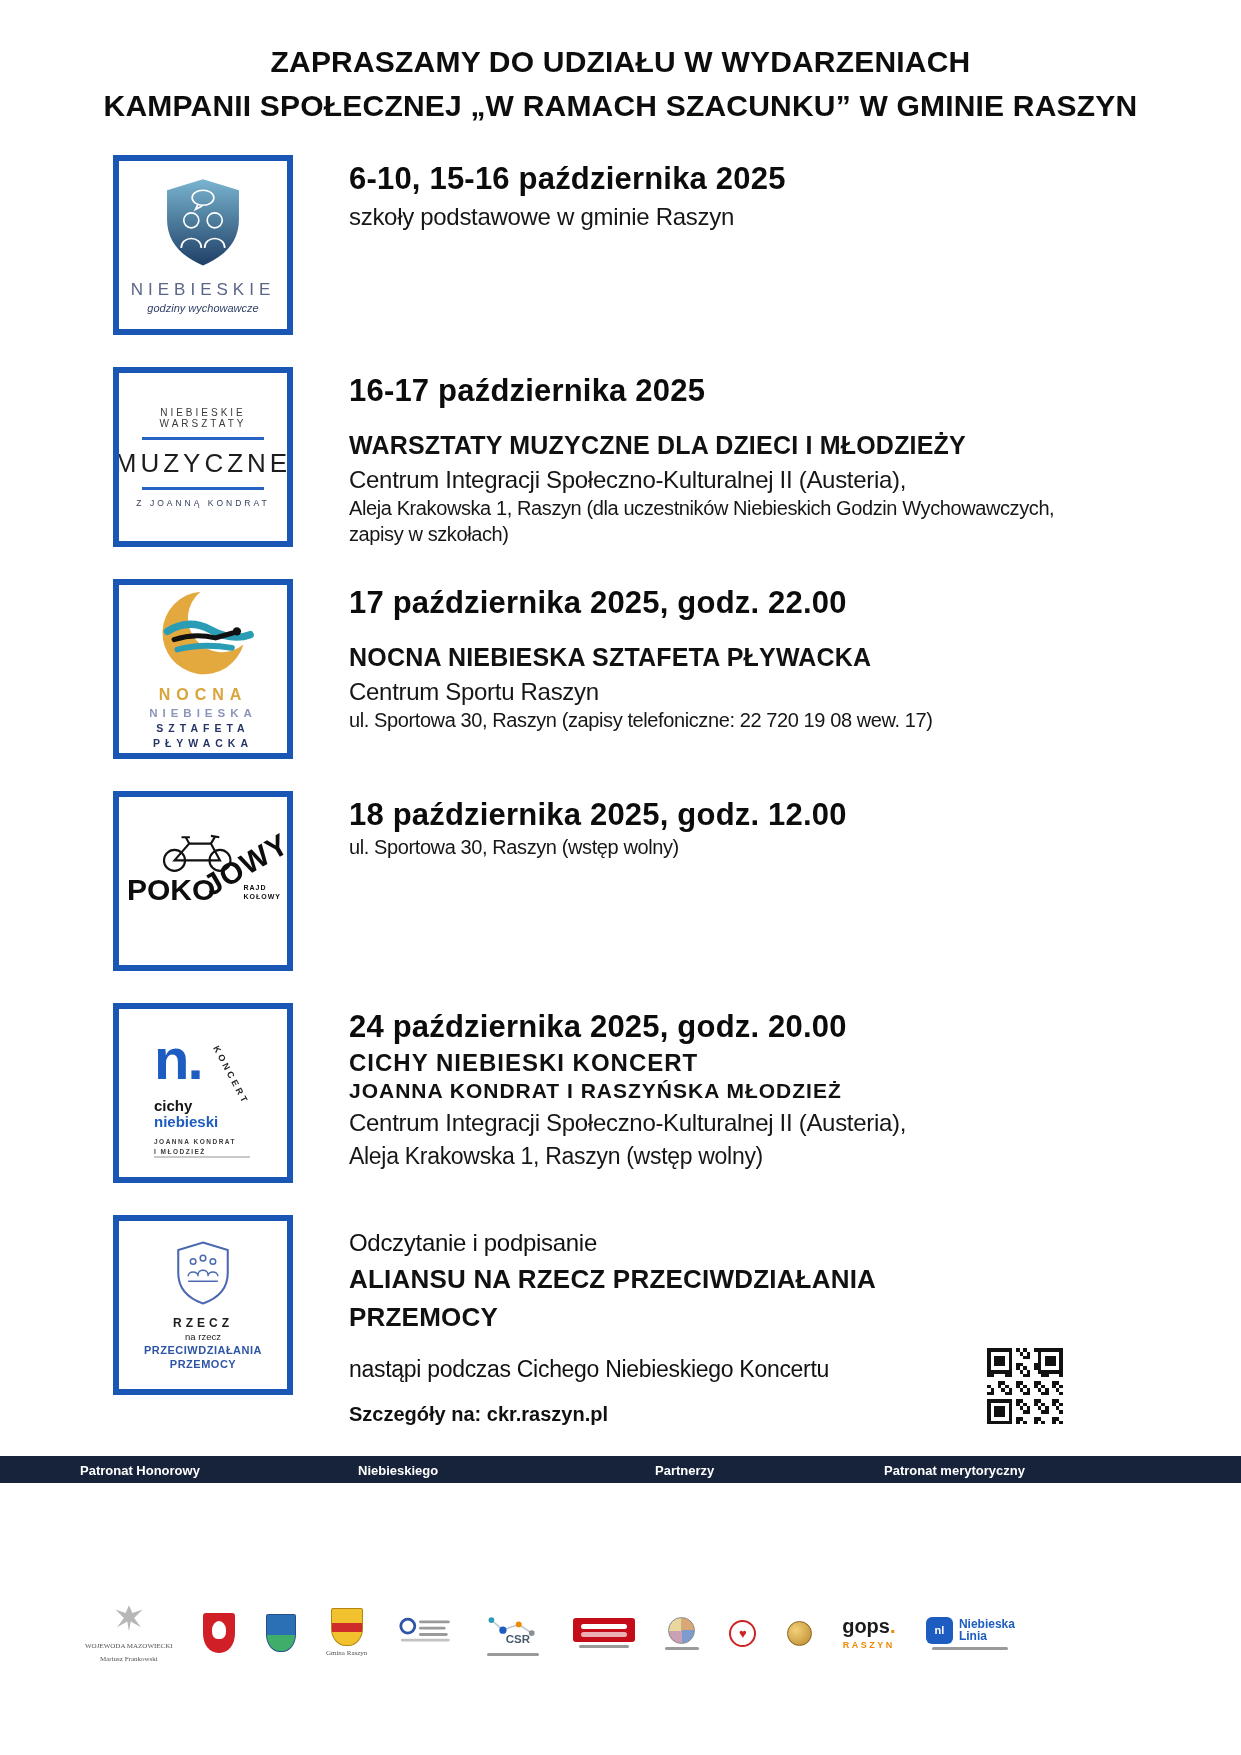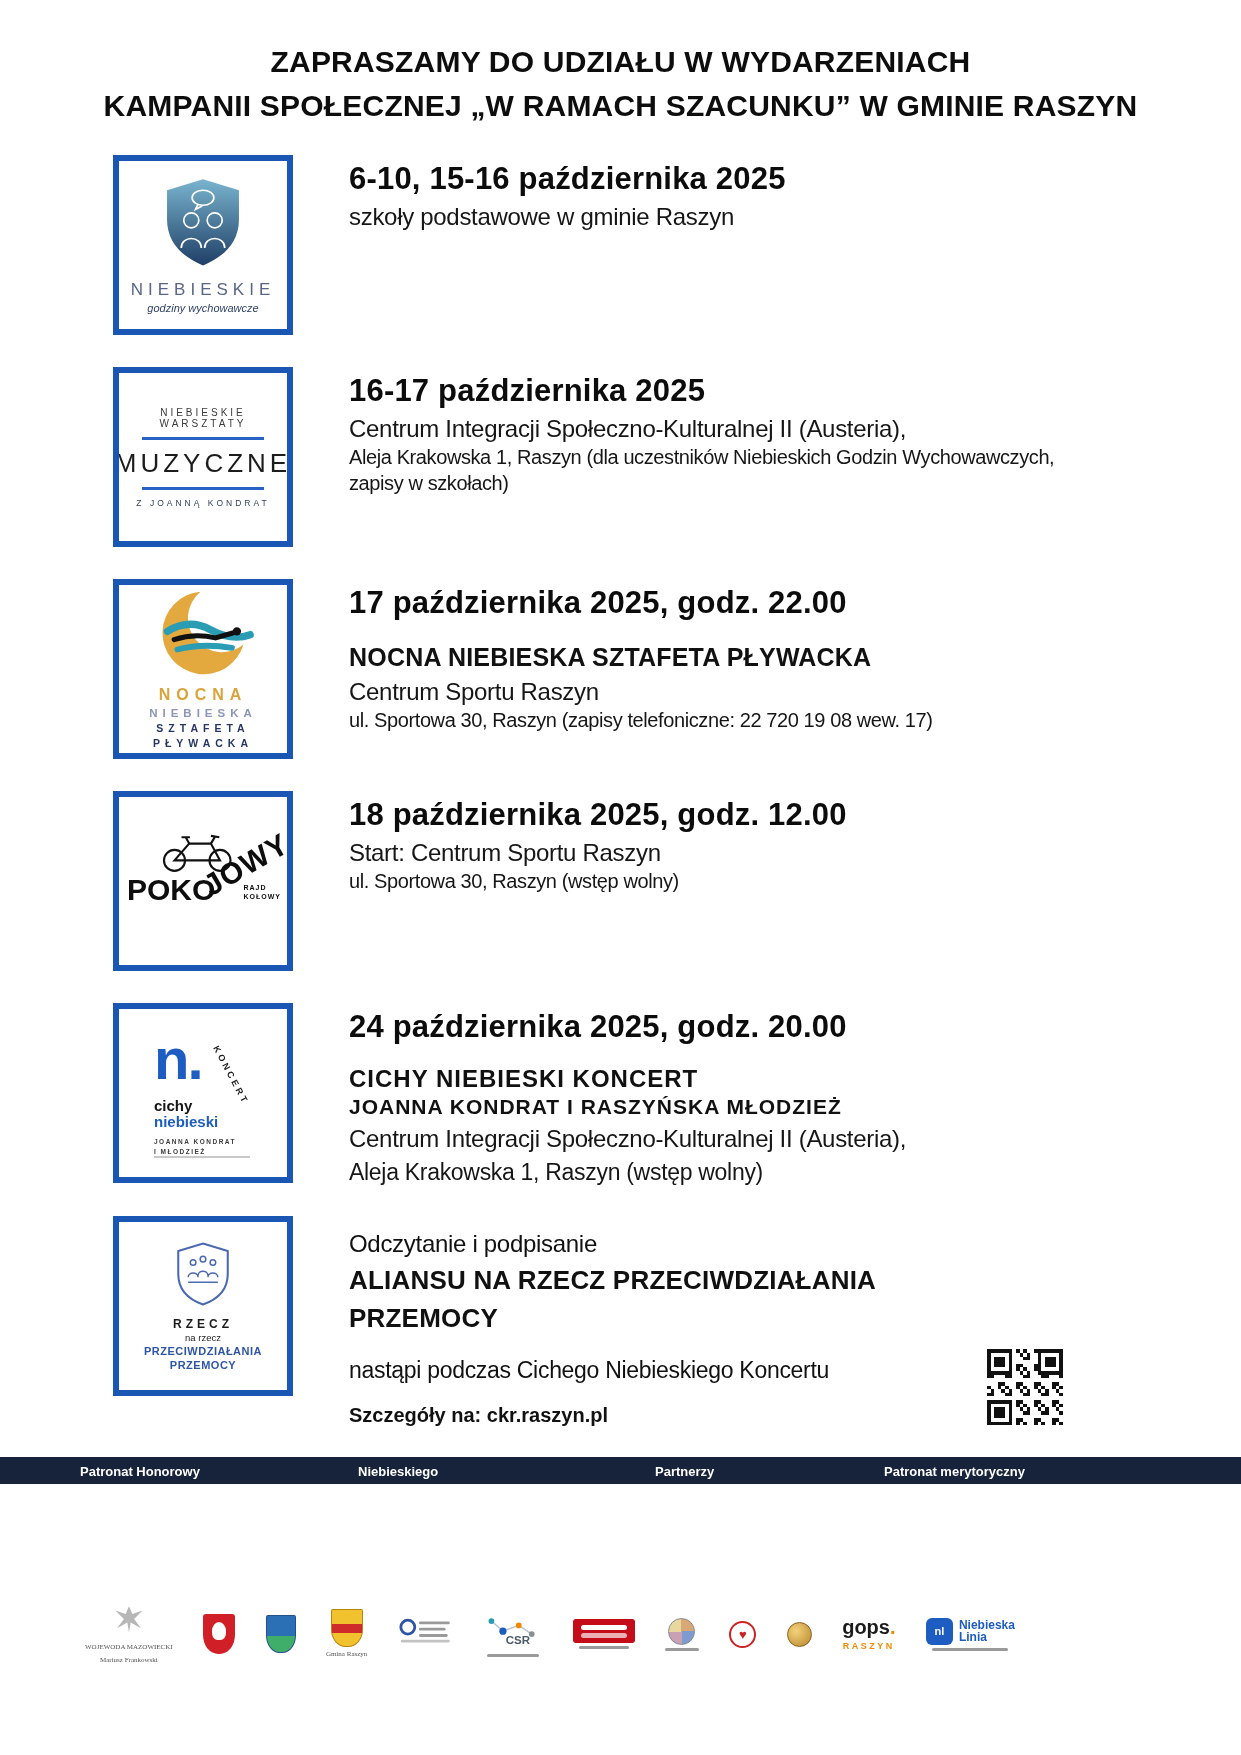--- a/index.html
+++ b/index.html
@@ -152,20 +152,21 @@
     <div class="row">
       <div class="logo-box">
         <div class="lg2-top">NIEBIESKIE WARSZTATY</div>
         <div class="lg2-rule"></div>
         <div class="lg2-main">MUZYCZNE</div>
         <div class="lg2-rule"></div>
         <div class="lg2-bottom">Z JOANNĄ KONDRAT</div>
       </div>
       <div class="txt">
         <div class="date">16-17 października 2025</div>
+        <div class="title">WARSZTATY MUZYCZNE DLA DZIECI I MŁODZIEŻY</div>
         <div class="loc">Centrum Integracji Społeczno-Kulturalnej II (Austeria),</div>
         <div class="det">Aleja Krakowska 1, Raszyn (dla uczestników Niebieskich Godzin Wychowawczych,</div>
         <div class="det">zapisy w szkołach)</div>
       </div>
     </div>
 
     <div class="row">
       <div class="logo-box">
         <span>
           <svg width="108" height="86" viewBox="0 0 130 104">
@@ -202,42 +203,41 @@
           </span>
           <div class="poko-line"><span>PO</span><span>KO</span><span class="poko-jowy">JOWY</span></div>
           <div class="poko-rajd">
             <div>RAJD</div>
             <div>KOŁOWY</div>
           </div>
         </div>
       </div>
       <div class="txt">
         <div class="date">18 października 2025, godz. 12.00</div>
-        <div class="loc">Start: Centrum Sportu Raszyn</div>
         <div class="det">ul. Sportowa 30, Raszyn (wstęp wolny)</div>
       </div>
     </div>
 
     <div class="row">
       <div class="logo-box">
         <div class="lg5-wrap">
           <div class="lg5-n">n.</div>
           <div class="lg5-arc">KONCERT</div>
           <div class="lg5-cichy">cichy</div>
           <div class="lg5-nieb">niebieski</div>
           <div class="lg5-tiny">
             <div>JOANNA KONDRAT</div>
             <div>I MŁODZIEŻ</div>
           </div>
           <div class="lg5-microbar"></div>
         </div>
       </div>
       <div class="txt">
         <div class="date">24 października 2025, godz. 20.00</div>
-        <div class="title" style="margin-top:20px; letter-spacing:1px; font-size:24px;">CICHY NIEBIESKI KONCERT</div>
+        <div class="title" style="margin-top:4px; letter-spacing:1px; font-size:24px;">CICHY NIEBIESKI KONCERT</div>
         <div class="title" style="margin-top:2px; letter-spacing:1px; font-size:21px;">JOANNA KONDRAT I RASZYŃSKA MŁODZIEŻ</div>
         <div class="loc">Centrum Integracji Społeczno-Kulturalnej II (Austeria),</div>
         <div class="loc" style="font-size:23px;">Aleja Krakowska 1, Raszyn (wstęp wolny)</div>
       </div>
     </div>
 
     <div class="row">
       <div class="logo-box">
         <span>
           <svg width="58" height="66" viewBox="0 0 70 80">

